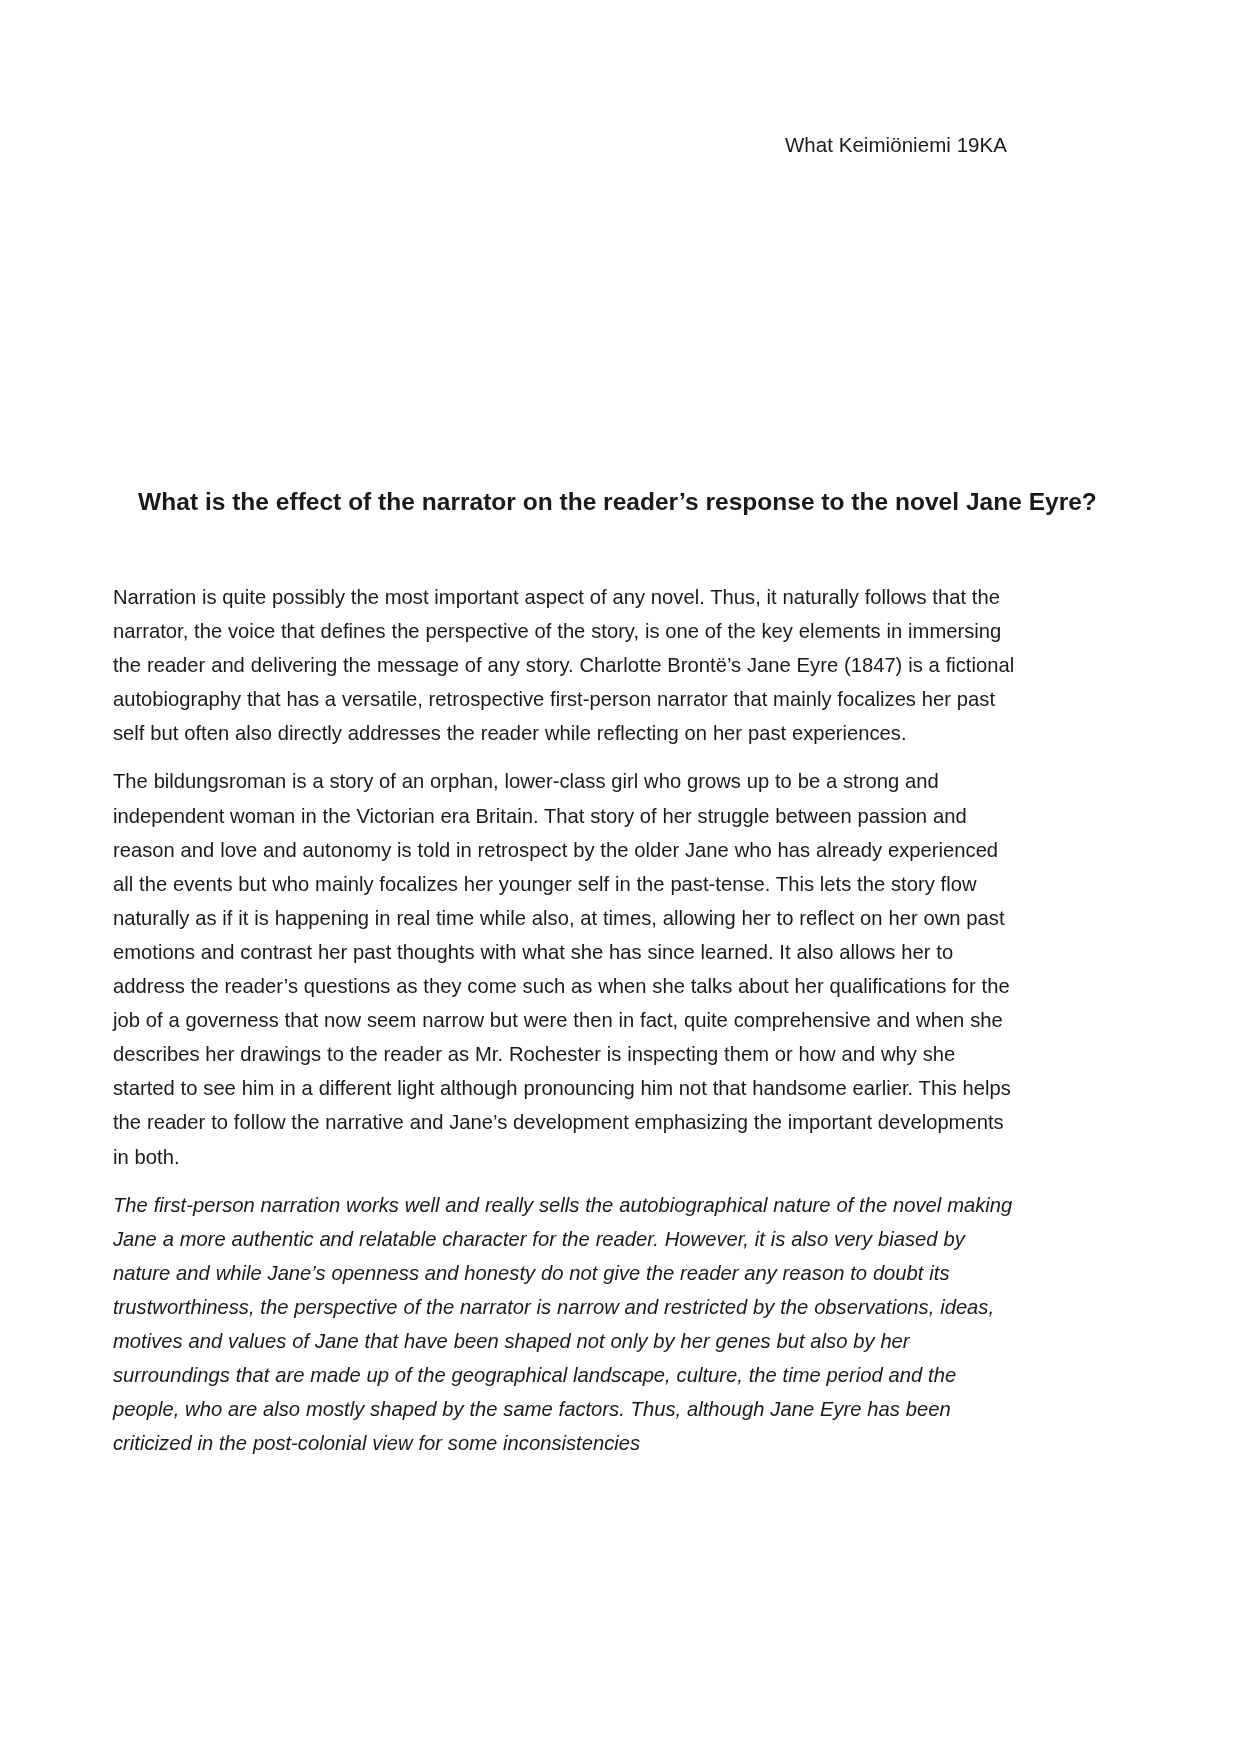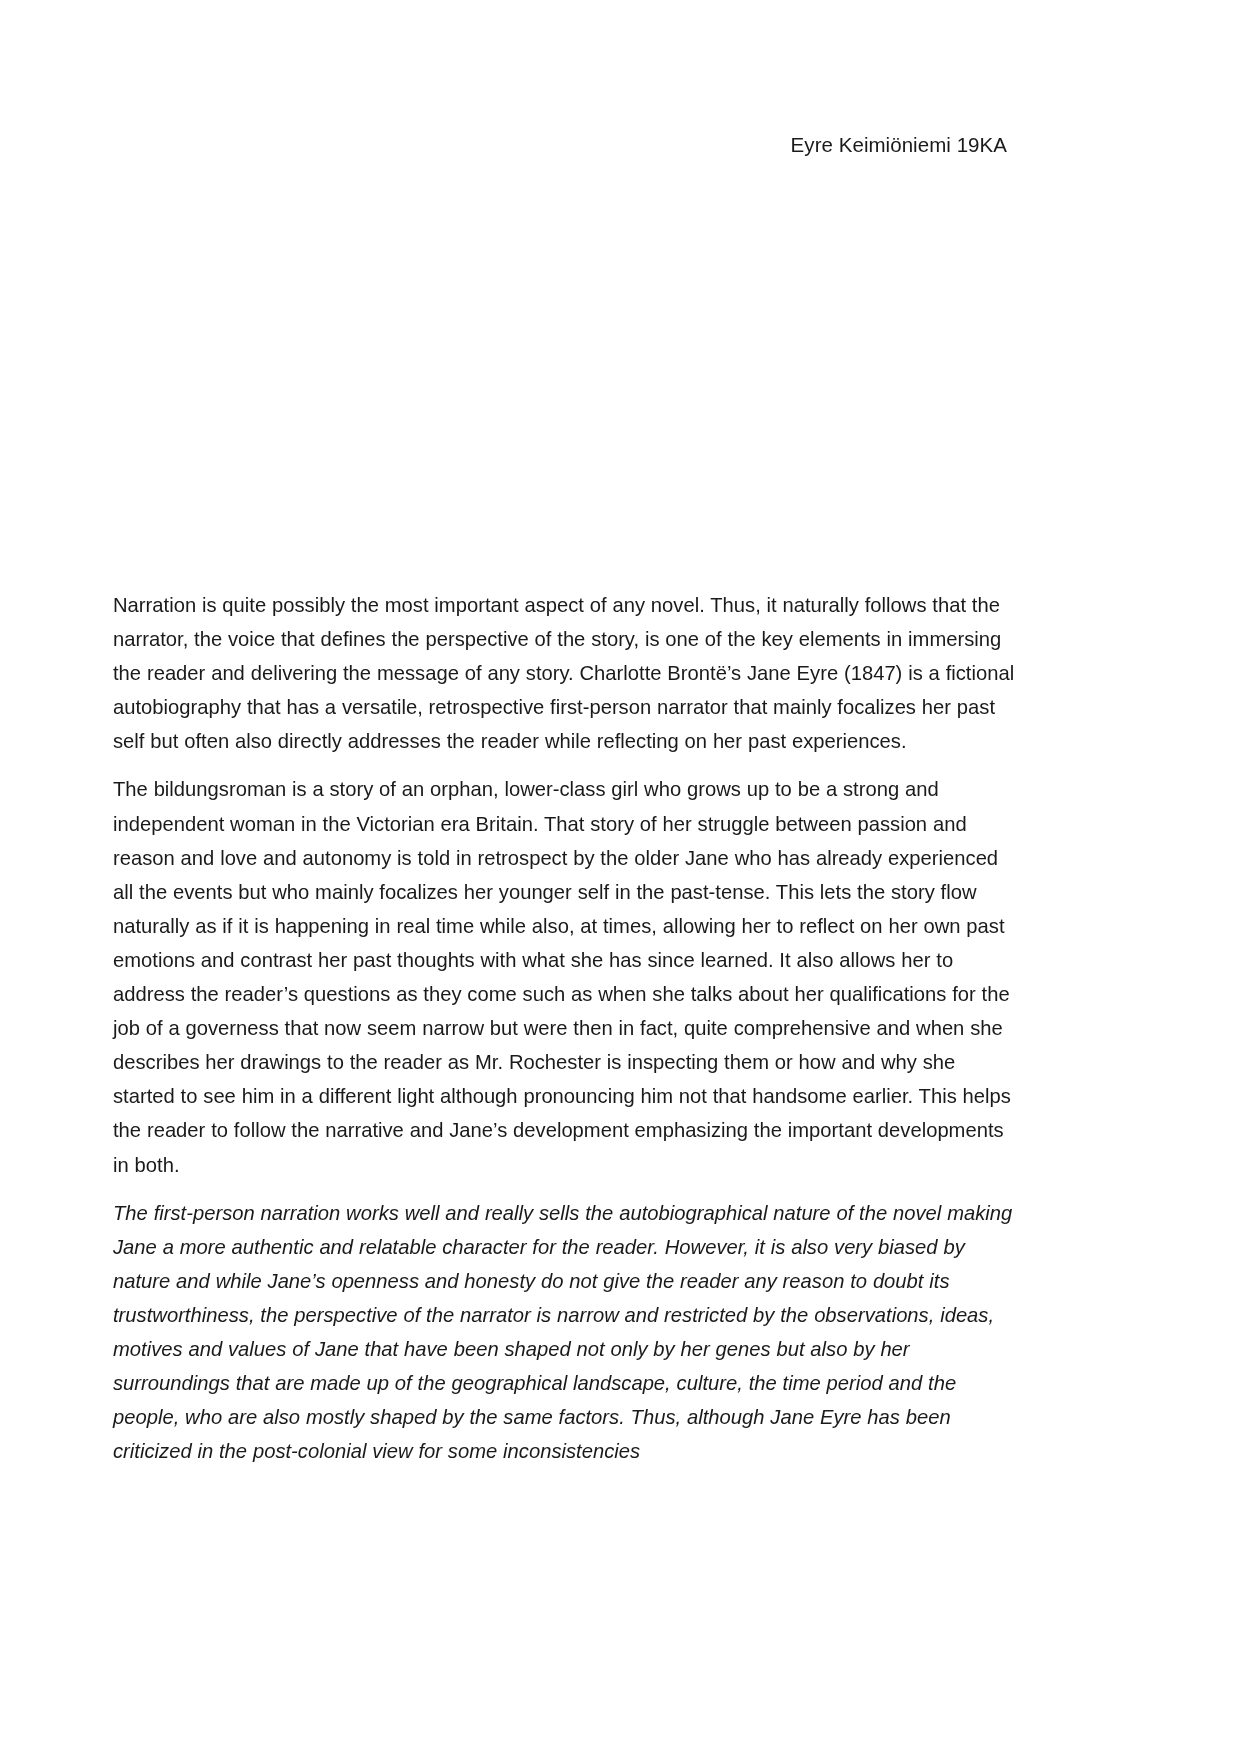--- a/index.html
+++ b/index.html
@@ -46,37 +46,38 @@
   .body-text {
     position: absolute;
     top: 576px;
     left: 113px;
     width: 905px;
   }
   .para {
     font-size: 20.2px;
     line-height: 34.1px;
     color: #1a1a1a;
-    margin: 12px 0 14px 0;
+    margin: 4px 0 14px 0;
     text-align: left;
     letter-spacing: 0.01px;
     word-spacing: 0.2px;
   }
   .para:last-child {
     margin-bottom: 0;
     font-style: italic;
   }
 </style>
 </head>
 <body>
 
 <div class="page">
 
-  <div class="doc-header">Eyre Keimiöniemi 19KA</div>
+  <div class="doc-header">What Keimiöniemi 19KA</div>
 
+  <h1 class="doc-title">What is the effect of the narrator on the reader’s response to the novel Jane Eyre?</h1>
 
   <div class="body-text">
     <p class="para">Narration is quite possibly the most important aspect of any novel. Thus, it naturally follows that the narrator, the voice that defines the perspective of the story, is one of the key elements in immersing the reader and delivering the message of any story. Charlotte Brontë’s Jane Eyre (1847) is a fictional autobiography that has a versatile, retrospective first-person narrator that mainly focalizes her past self but often also directly addresses the reader while reflecting on her past experiences.</p>
     <p class="para">The bildungsroman is a story of an orphan, lower-class girl who grows up to be a strong and independent woman in the Victorian era Britain. That story of her struggle between passion and reason and love and autonomy is told in retrospect by the older Jane who has already experienced all the events but who mainly focalizes her younger self in the past-tense. This lets the story flow naturally as if it is happening in real time while also, at times, allowing her to reflect on her own past emotions and contrast her past thoughts with what she has since learned. It also allows her to address the reader’s questions as they come such as when she talks about her qualifications for the job of a governess that now seem narrow but were then in fact, quite comprehensive and when she describes her drawings to the reader as Mr. Rochester is inspecting them or how and why she started to see him in a different light although pronouncing him not that handsome earlier. This helps the reader to follow the narrative and Jane’s development emphasizing the important developments in both.</p>
     <p class="para">The first-person narration works well and really sells the autobiographical nature of the novel making Jane a more authentic and relatable character for the reader. However, it is also very biased by nature and while Jane’s openness and honesty do not give the reader any reason to doubt its trustworthiness, the perspective of the narrator is narrow and restricted by the observations, ideas, motives and values of Jane that have been shaped not only by her genes but also by her surroundings that are made up of the geographical landscape, culture, the time period and the people, who are also mostly shaped by the same factors. Thus, although Jane Eyre has been criticized in the post-colonial view for some inconsistencies</p>
   </div>
 
 </div>
 
 </body></html>

